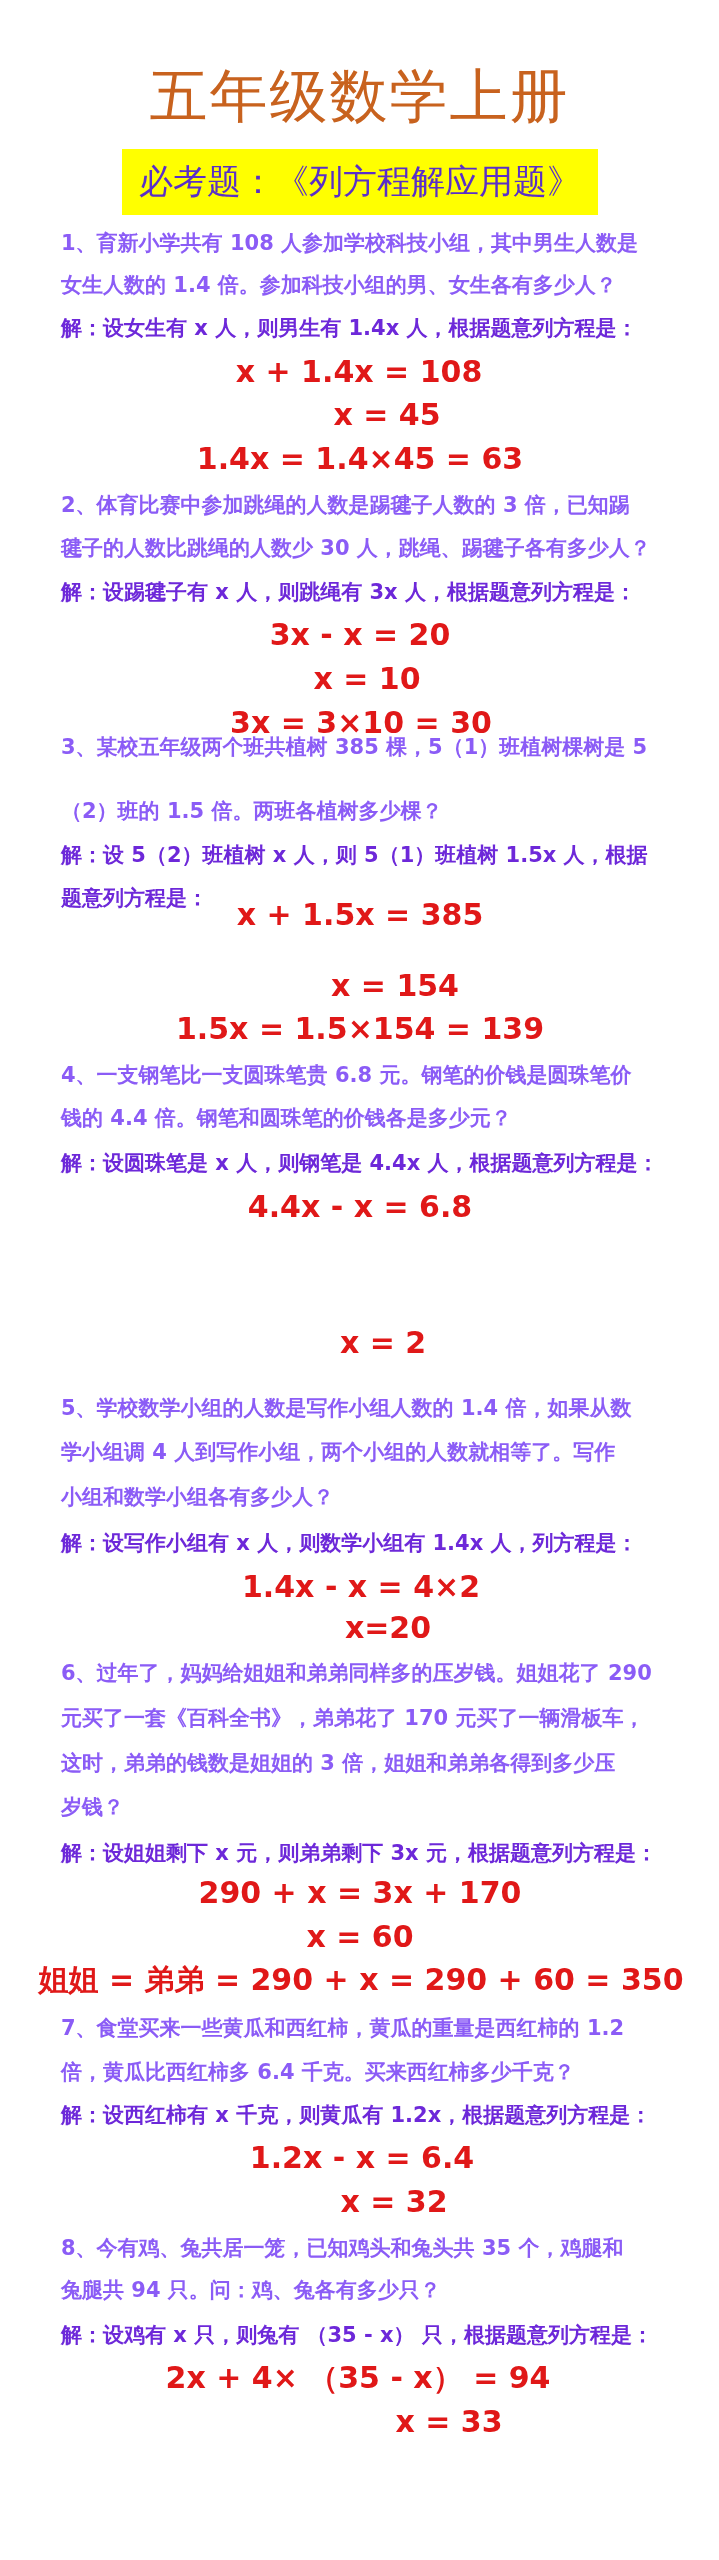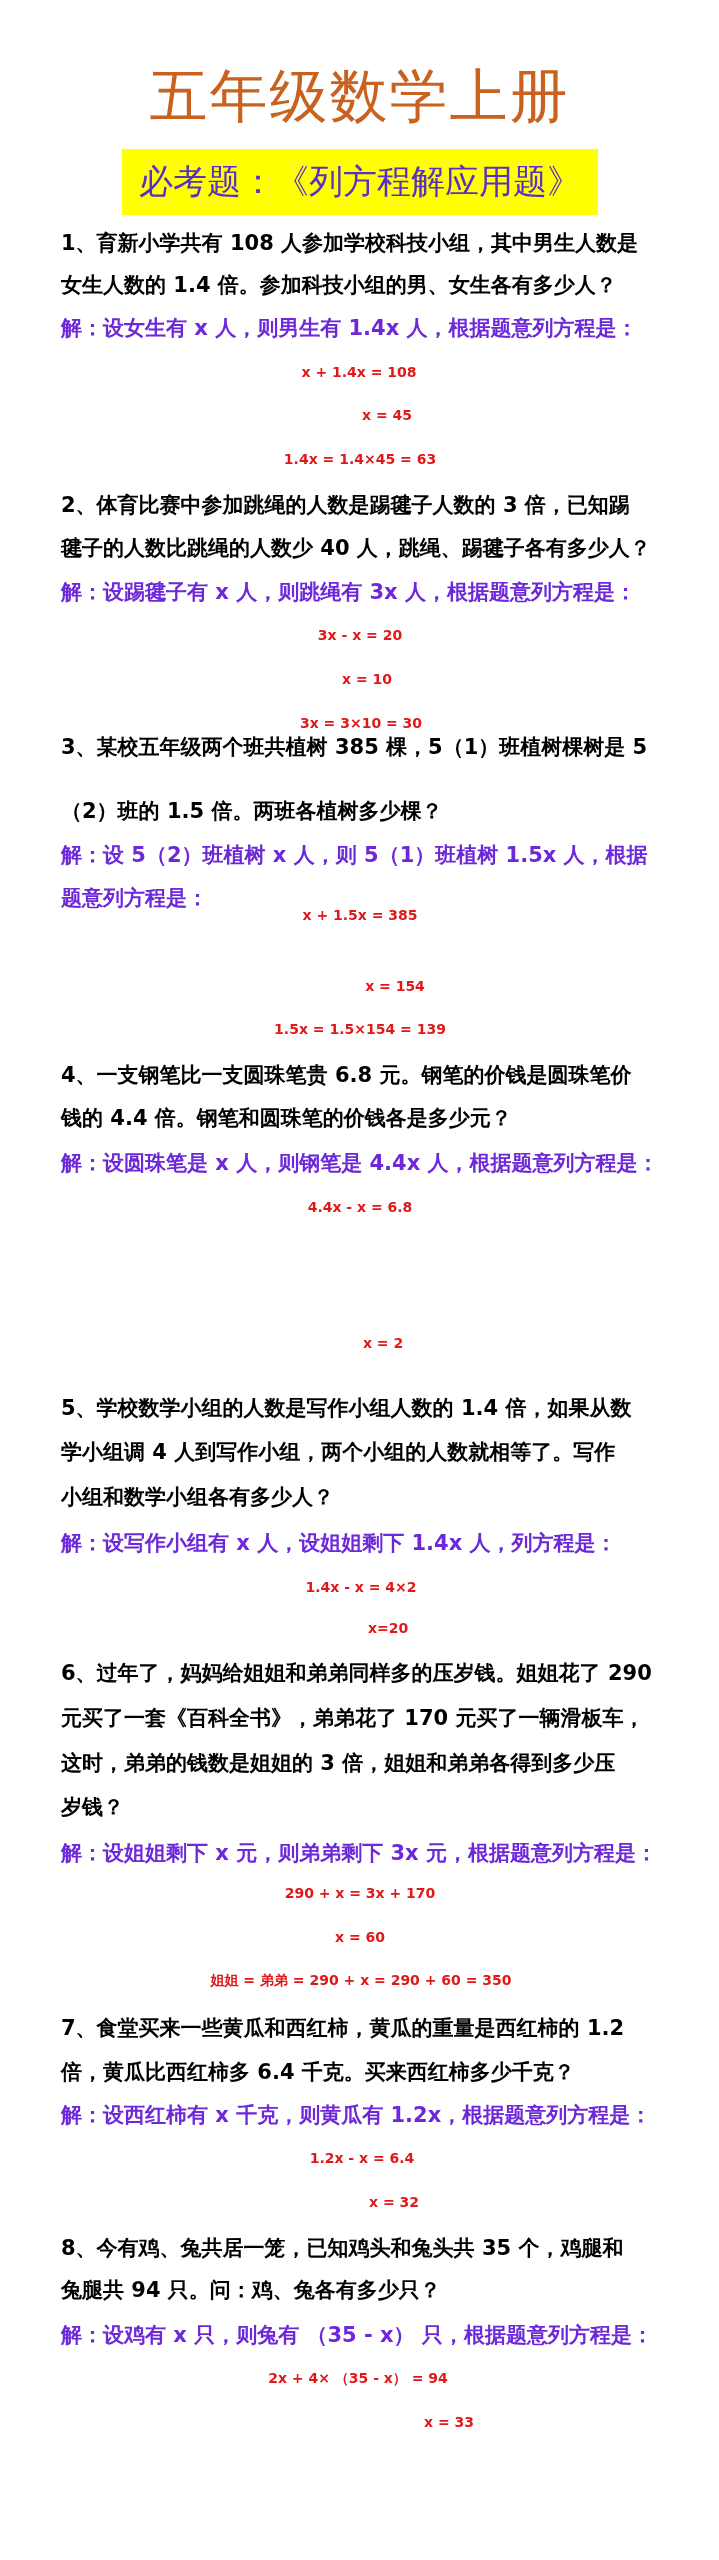--- a/index.html
+++ b/index.html
@@ -5,23 +5,23 @@
   html, body { margin: 0; padding: 0; background: #ffffff; }
   body { width: 719px; height: 2560px; position: relative; overflow: hidden;
          font-family: "DejaVu Sans", "Liberation Sans", sans-serif; }
   .title { position: absolute; left: 0; width: 719px; top: 68px; text-align: center;
            font-size: 58px; line-height: 56px; color: #c8621e; font-weight: normal; letter-spacing: 2px; }
   .band { position: absolute; left: 122px; width: 476px; top: 149px; height: 66px; background: #ffff00;
           display: flex; align-items: center; justify-content: center; }
   .band span { font-size: 34px; color: #5a2fc8; white-space: nowrap; letter-spacing: 0px; }
   .line { position: absolute; left: 61px; width: 600px; height: 30px; line-height: 30px;
           font-size: 21px; font-weight: bold; white-space: nowrap; overflow: visible; }
-  .q { color: #000000; }
+  .q { color: #8b5cf6; }
   .s { color: #6d28d9; }
-  .eq { position: absolute; height: 30px; line-height: 30px; font-size: 14px; font-weight: bold;
+  .eq { position: absolute; height: 30px; line-height: 30px; font-size: 30px; font-weight: bold;
         color: #e01818; white-space: nowrap; transform: translateX(-50%); }
 </style>
 </head>
 <body>
 
 <div class="title">五年级数学上册</div>
 <div class="band">
   <span>必考题：《列方程解应用题》</span>
 </div>
 
@@ -29,21 +29,21 @@
   <div class="line q" style="top:228px">1、育新小学共有 108 人参加学校科技小组，其中男生人数是</div>
   <div class="line q" style="top:270px">女生人数的 1.4 倍。参加科技小组的男、女生各有多少人？</div>
   <div class="line s" style="top:313px">解：设女生有 x 人，则男生有 1.4x 人，根据题意列方程是：</div>
   <div class="eq" style="top:357px; left:359px">x + 1.4x = 108</div>
   <div class="eq" style="top:400px; left:387px">x = 45</div>
   <div class="eq" style="top:444px; left:360px">1.4x = 1.4×45 = 63</div>
 </div>
 
 <div>
   <div class="line q" style="top:490px">2、体育比赛中参加跳绳的人数是踢毽子人数的 3 倍，已知踢</div>
-  <div class="line q" style="top:533px">毽子的人数比跳绳的人数少 40 人，跳绳、踢毽子各有多少人？</div>
+  <div class="line q" style="top:533px">毽子的人数比跳绳的人数少 30 人，跳绳、踢毽子各有多少人？</div>
   <div class="line s" style="top:577px">解：设踢毽子有 x 人，则跳绳有 3x 人，根据题意列方程是：</div>
   <div class="eq" style="top:620px; left:360px">3x - x = 20</div>
   <div class="eq" style="top:664px; left:367px">x = 10</div>
   <div class="eq" style="top:708px; left:361px">3x = 3×10 = 30</div>
 </div>
 
 <div>
   <div class="line q" style="top:732px">3、某校五年级两个班共植树 385 棵，5（1）班植树棵树是 5</div>
   <div class="line q" style="top:796px">（2）班的 1.5 倍。两班各植树多少棵？</div>
   <div class="line s" style="top:840px">解：设 5（2）班植树 x 人，则 5（1）班植树 1.5x 人，根据</div>
@@ -58,21 +58,21 @@
   <div class="line q" style="top:1103px">钱的 4.4 倍。钢笔和圆珠笔的价钱各是多少元？</div>
   <div class="line s" style="top:1148px">解：设圆珠笔是 x 人，则钢笔是 4.4x 人，根据题意列方程是：</div>
   <div class="eq" style="top:1192px; left:360px">4.4x - x = 6.8</div>
   <div class="eq" style="top:1328px; left:383px">x = 2</div>
 </div>
 
 <div>
   <div class="line q" style="top:1393px">5、学校数学小组的人数是写作小组人数的 1.4 倍，如果从数</div>
   <div class="line q" style="top:1437px">学小组调  4  人到写作小组，两个小组的人数就相等了。写作</div>
   <div class="line q" style="top:1482px">小组和数学小组各有多少人？</div>
-  <div class="line s" style="top:1528px">解：设写作小组有 x 人，设姐姐剩下 1.4x 人，列方程是：</div>
+  <div class="line s" style="top:1528px">解：设写作小组有 x 人，则数学小组有 1.4x 人，列方程是：</div>
   <div class="eq" style="top:1572px; left:361px">1.4x - x = 4×2</div>
   <div class="eq" style="top:1613px; left:388px">x=20</div>
 </div>
 
 <div>
   <div class="line q" style="top:1658px">6、过年了，妈妈给姐姐和弟弟同样多的压岁钱。姐姐花了 290</div>
   <div class="line q" style="top:1703px">元买了一套《百科全书》，弟弟花了 170 元买了一辆滑板车，</div>
   <div class="line q" style="top:1748px">这时，弟弟的钱数是姐姐的  3  倍，姐姐和弟弟各得到多少压</div>
   <div class="line q" style="top:1792px">岁钱？</div>
   <div class="line s" style="top:1838px">解：设姐姐剩下 x 元，则弟弟剩下 3x 元，根据题意列方程是：</div>

